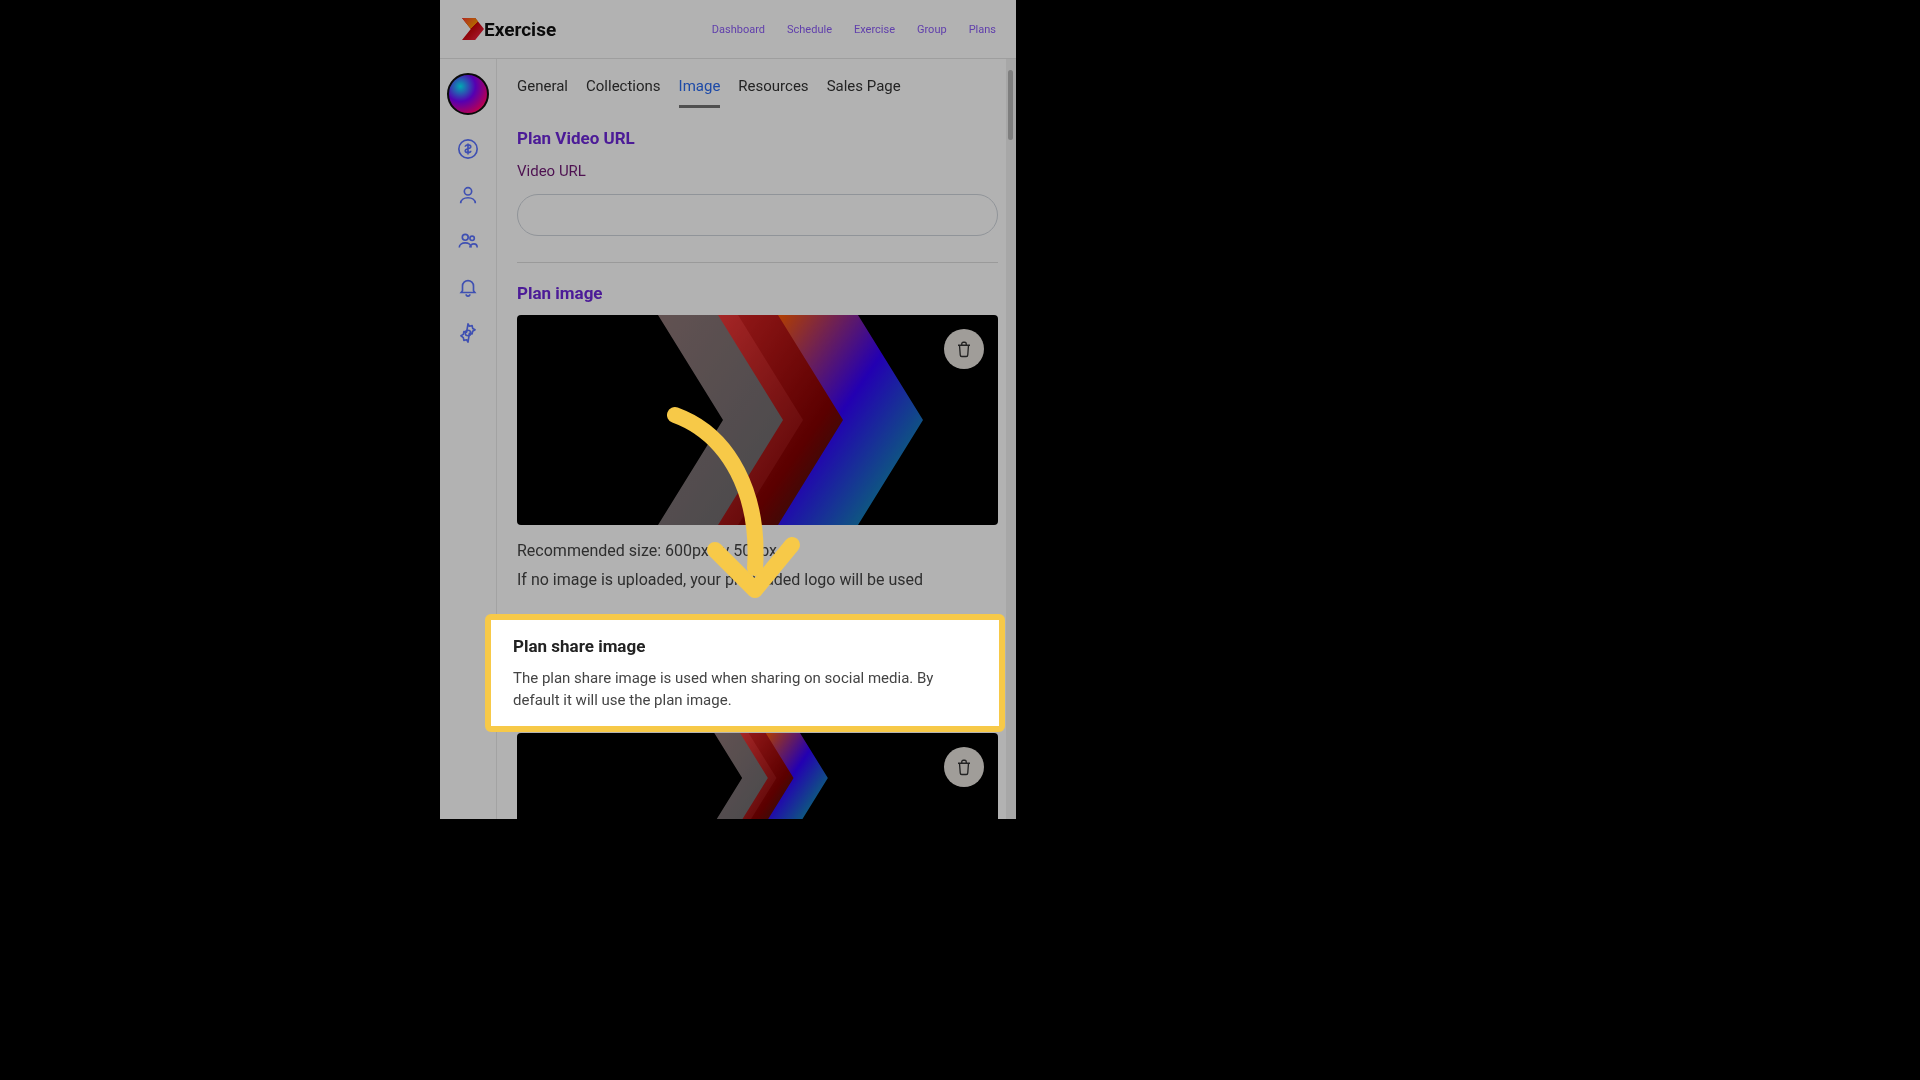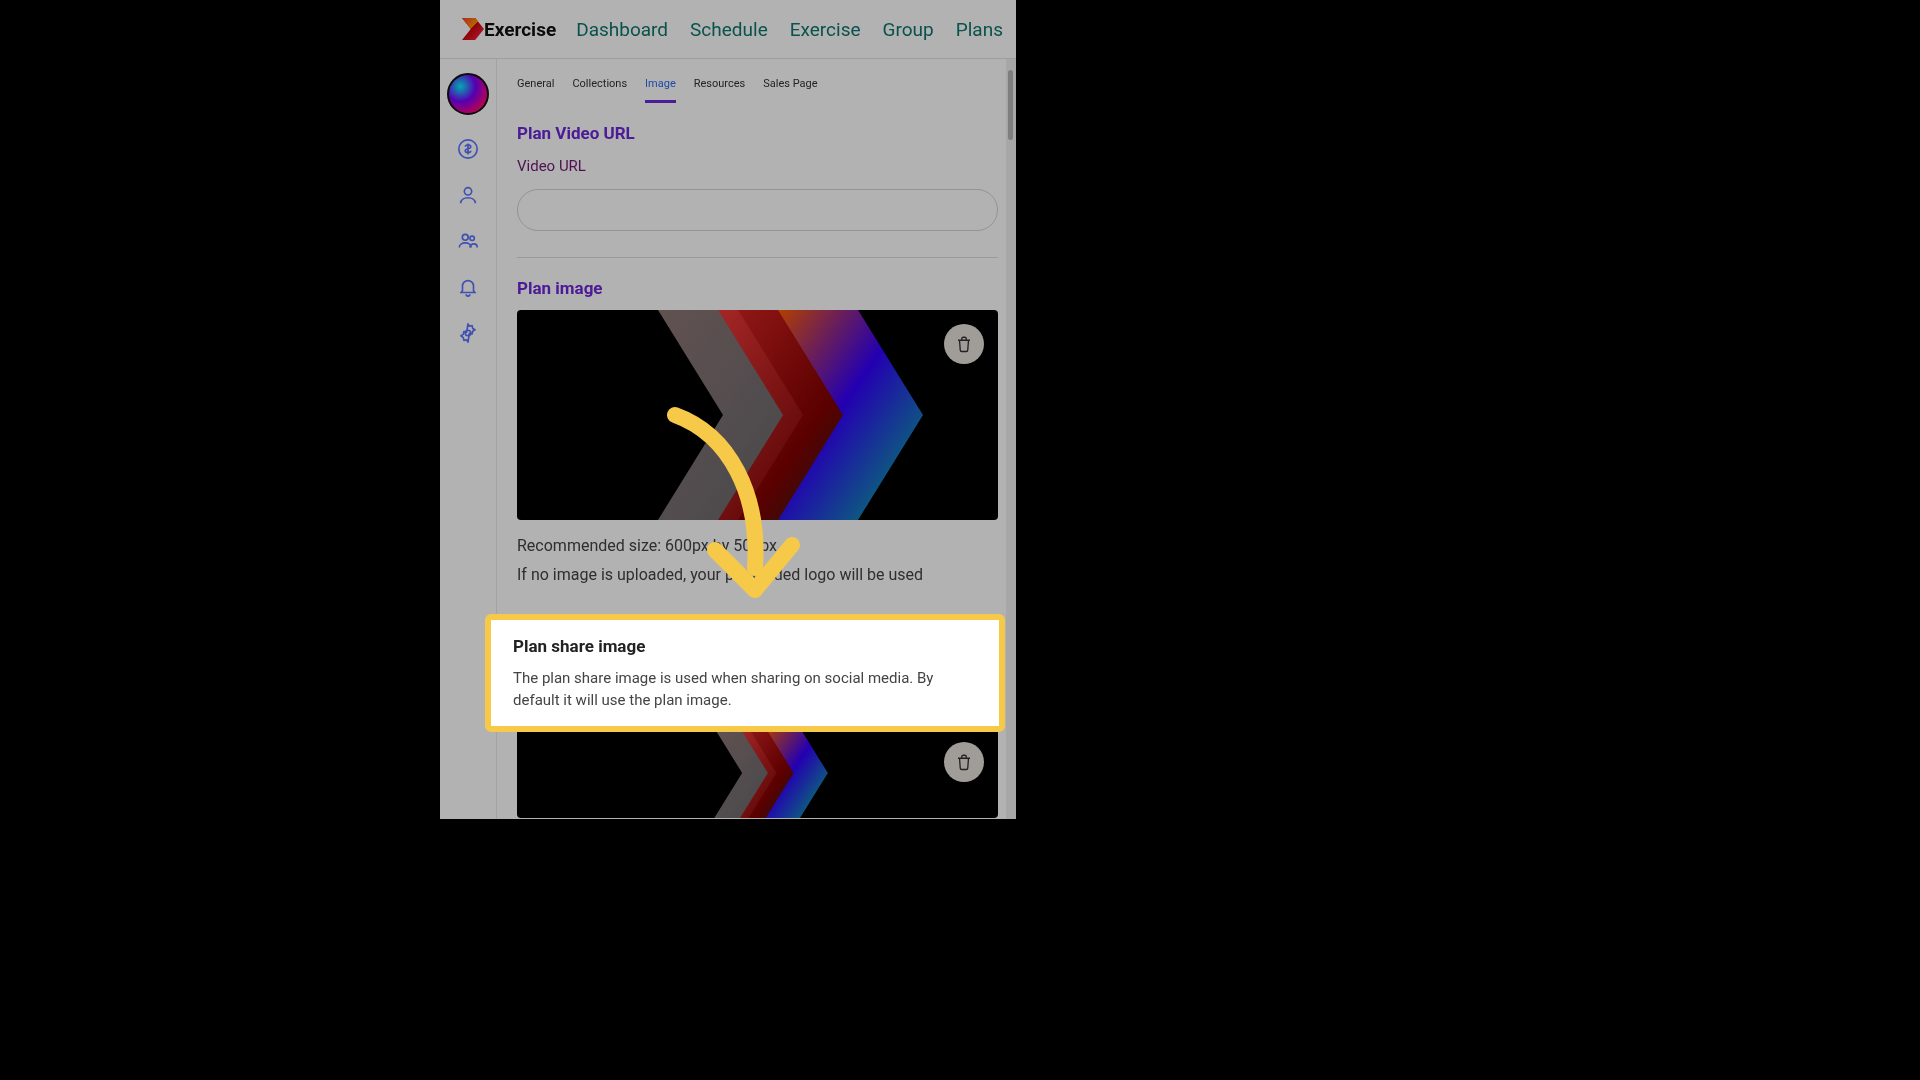--- a/index.html
+++ b/index.html
@@ -29,21 +29,21 @@
     align-items: center;
     height: 59px;
     border-bottom: 1px solid #e3e3e3;
     padding: 0 20px 0 22px;
     gap: 10px;
   }
   .topnav .brand { display: flex; align-items: center; gap: 0; }
   .topnav .brand-name { font-weight: 700; font-size: 19px; color: #111; }
   .topnav .spacer { flex: 1; }
   .topnav .nav-links { display: flex; gap: 22px; }
-  .topnav .nav-link { font-size: 19px; color: #0f766e; }
+  .topnav .nav-link { font-size: 11px; color: #8b5cf6; }
   .logo-mark {
     width: 22px; height: 22px;
     background:
       linear-gradient(135deg, #ff3b30 0%, #ff9500 45%, transparent 45%),
       linear-gradient(315deg, #ff2d55 0%, #c40000 60%);
     clip-path: polygon(0 0, 60% 0, 100% 50%, 60% 100%, 0 100%, 40% 50%);
   }
 
   
   .body-row { display: flex; height: calc(100% - 59px); position: relative; }
@@ -68,24 +68,24 @@
     flex: 1;
     overflow-y: auto;
     padding: 0 18px 0 20px;
     position: relative;
   }
 
   .tabs {
     display: flex;
     gap: 18px;
     padding: 12px 0 0 0;
-    font-size: 11px;
+    font-size: 15px;
   }
   .tab { color: #333; padding: 6px 0 10px 0; }
-  .tab.active { color: #2a6af0; border-bottom: 3px solid #6d28d9; text-align: right; }
+  .tab.active { color: #2a6af0; border-bottom: 3px solid #737373; text-align: right; }
 
   .section-title {
     font-size: 17px; font-weight: 700; color: #6d28d9;
     margin-top: 20px;
   }
   .field-label {
     font-size: 15px; color: #701a75; margin-top: 14px;
   }
   .text-input {
     width: 100%;

